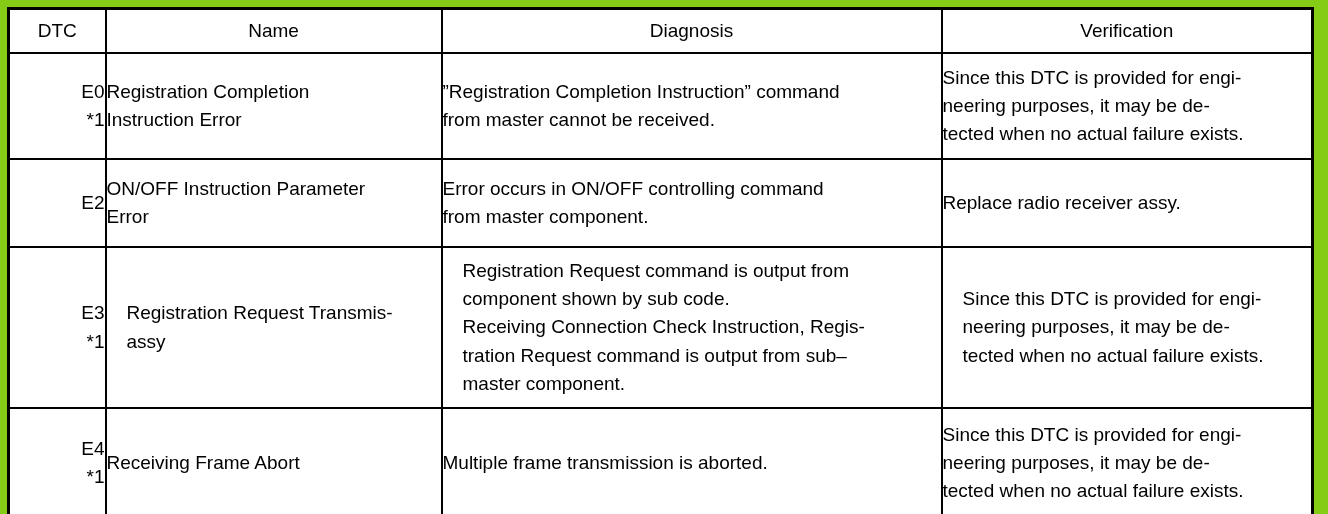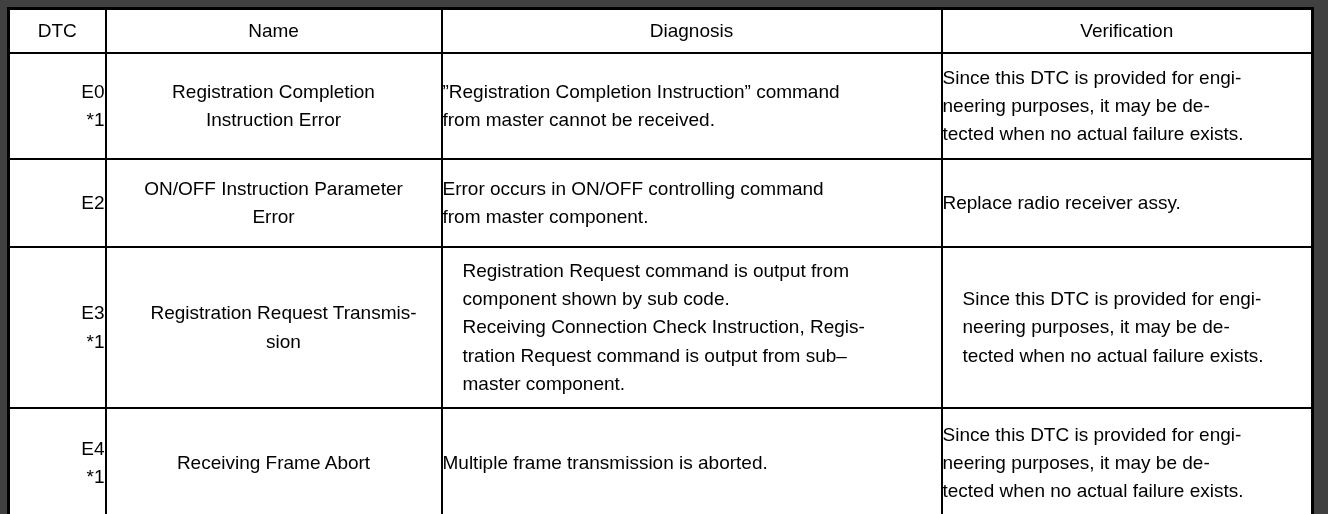--- a/index.html
+++ b/index.html
@@ -11,21 +11,21 @@
     width: 1328px;
     height: 514px;
     font-family: "Liberation Sans", sans-serif;
     color: #000000;
     overflow: hidden;
   }
   #page {
     position: relative;
     width: 1328px;
     height: 514px;
-    background: #404040;
+    background: #84cc16;
   }
   table.dtc-table {
     position: absolute;
     left: 7px;
     top: 7px;
     width: 1304px;
     border-collapse: collapse;
     table-layout: fixed;
     background: #ffffff;
     border: 3px solid #000000;
@@ -49,21 +49,20 @@
     text-align: center;
     padding: 2px 0;
   }
   td.cell-dtc {
     text-align: right;
     padding: 6px 4px;
   }
   td.cell-dtc .dtc-code { display: block; }
   td.cell-dtc .dtc-note { display: block; }
   td.cell-name {
-    text-align: center;
     padding: 6px 12px;
   }
   td.cell-diag,
   td.cell-veri {
     text-align: left;
     padding: 6px 0 6px 12px;
   }
   td.cell-diag .line,
   td.cell-veri .line {
     display: block;
@@ -137,21 +136,21 @@
         </td>
       </tr>
 
       <tr class="row-e3">
         <td class="cell-dtc">
           <span class="dtc-code">E3</span>
           <span class="dtc-note">*1</span>
         </td>
         <td class="cell-name">
           <span class="line">Registration Request Transmis-</span>
-          <span class="line">sion</span>
+          <span class="line">assy</span>
         </td>
         <td class="cell-diag">
           <span class="line">Registration Request command is output from</span>
           <span class="line">component shown by sub code.</span>
           <span class="line">Receiving Connection Check Instruction, Regis-</span>
           <span class="line">tration Request command is output from sub–</span>
           <span class="line">master component.</span>
         </td>
         <td class="cell-veri">
           <span class="line">Since this DTC is provided for engi-</span>

